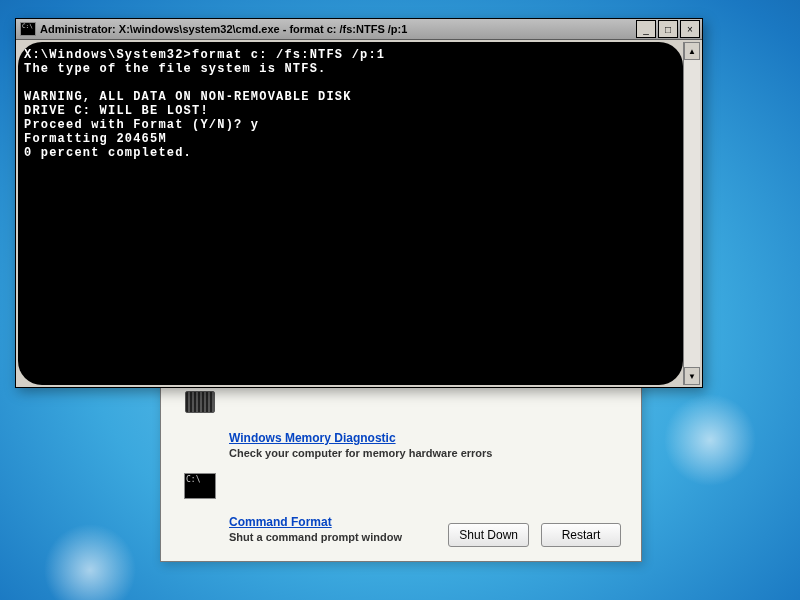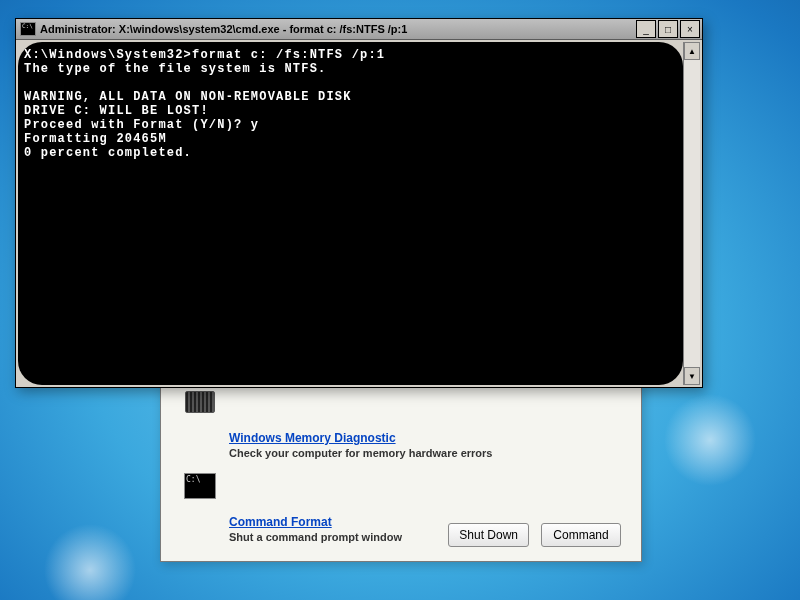--- a/index.html
+++ b/index.html
@@ -191,21 +191,21 @@
     <div class="icon-box">
         <div class="cmdicon"></div>
       </div>
     <div class="option-text">
       <span class="option-title">Command Format</span>
       <span class="option-desc"> Shut a command prompt window</span>
     </div>
   </div>
   <div class="button-row">
     <button class="win-button">Shut Down</button>
-    <button class="win-button">Command</button>
+    <button class="win-button">Restart</button>
   </div>
 </div>
 
 <div class="cmd-window">
   <div class="titlebar">
     <div class="titlebar-appicon"></div>
     <span class="titlebar-text">Administrator: X:\windows\system32\cmd.exe - format  c: /fs:NTFS /p:1</span>
     <div class="titlebar-buttons">
       <div class="tb-btn">_</div>
       <div class="tb-btn">□</div>

